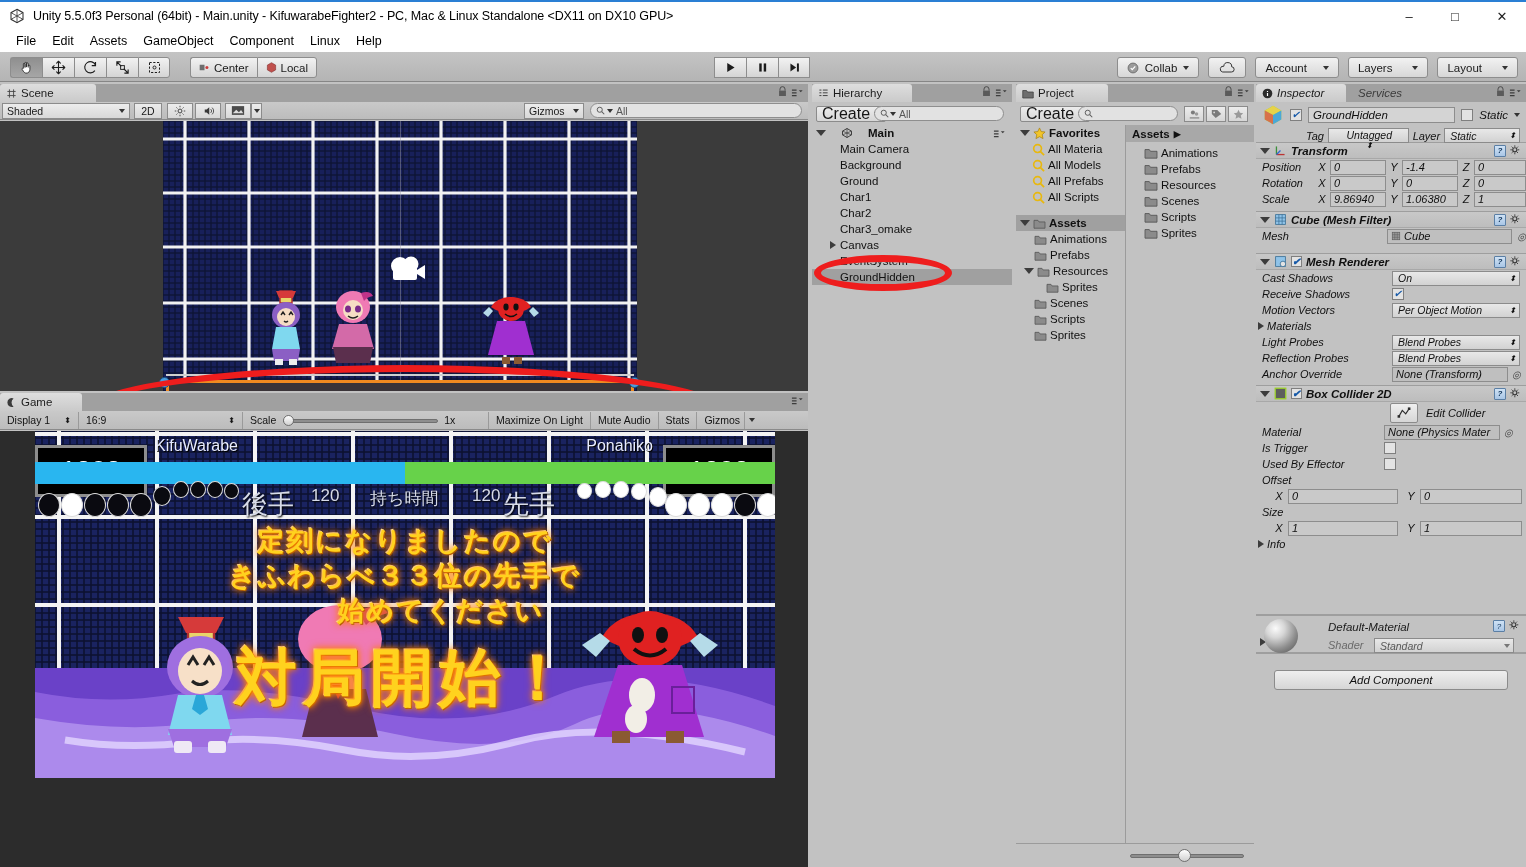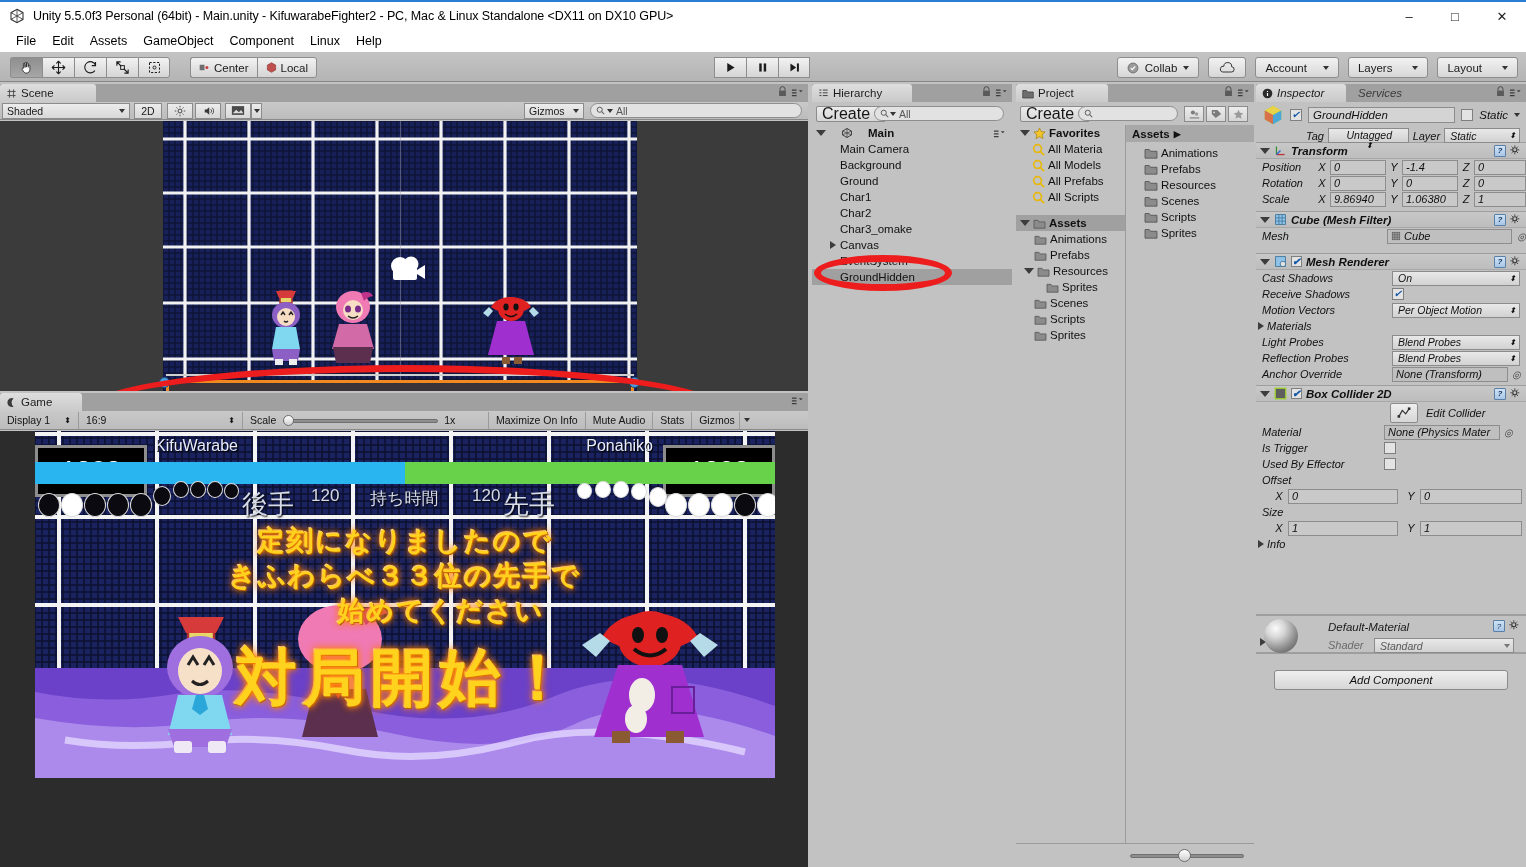--- a/index.html
+++ b/index.html
@@ -500,21 +500,21 @@
       </div>
       <div class="gt" style="width:246px;">
         <span>Scale</span>
         <div style="position:relative; width:155px; height:11px; margin-left:7px;">
           <div style="position:absolute;left:0;top:4px;width:155px;height:4px;background:#8e8e8e;border:1px solid #6f6f6f;border-radius:2px;"></div>
           <div style="position:absolute;left:0;top:0;width:11px;height:11px;border-radius:50%;background:linear-gradient(#fff,#d0d0d0);border:1px solid #6f6f6f;"></div>
         </div>
         <span style="margin-left:6px;">1x</span>
       </div>
       <div class="gt">
-          <span>Maximize On Info</span>
+          <span>Maximize On Light</span>
         </div>
       <div class="gt">
           <span>Mute Audio</span>
         </div>
       <div class="gt">
           <span>Stats</span>
         </div>
       <div class="gt" style="padding-right:4px;">
         <span>Gizmos</span>
       </div>

